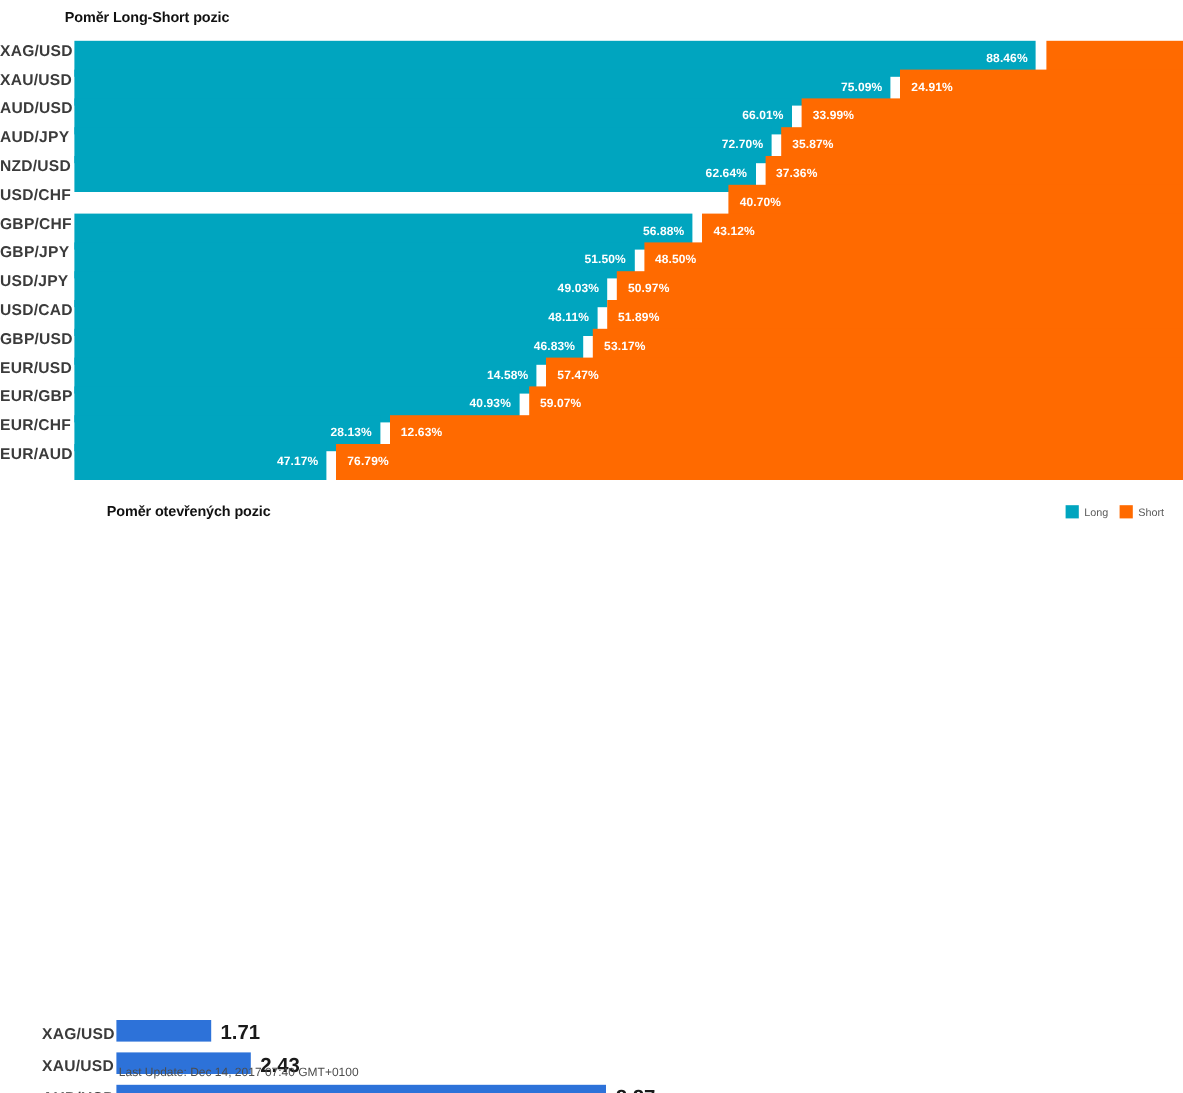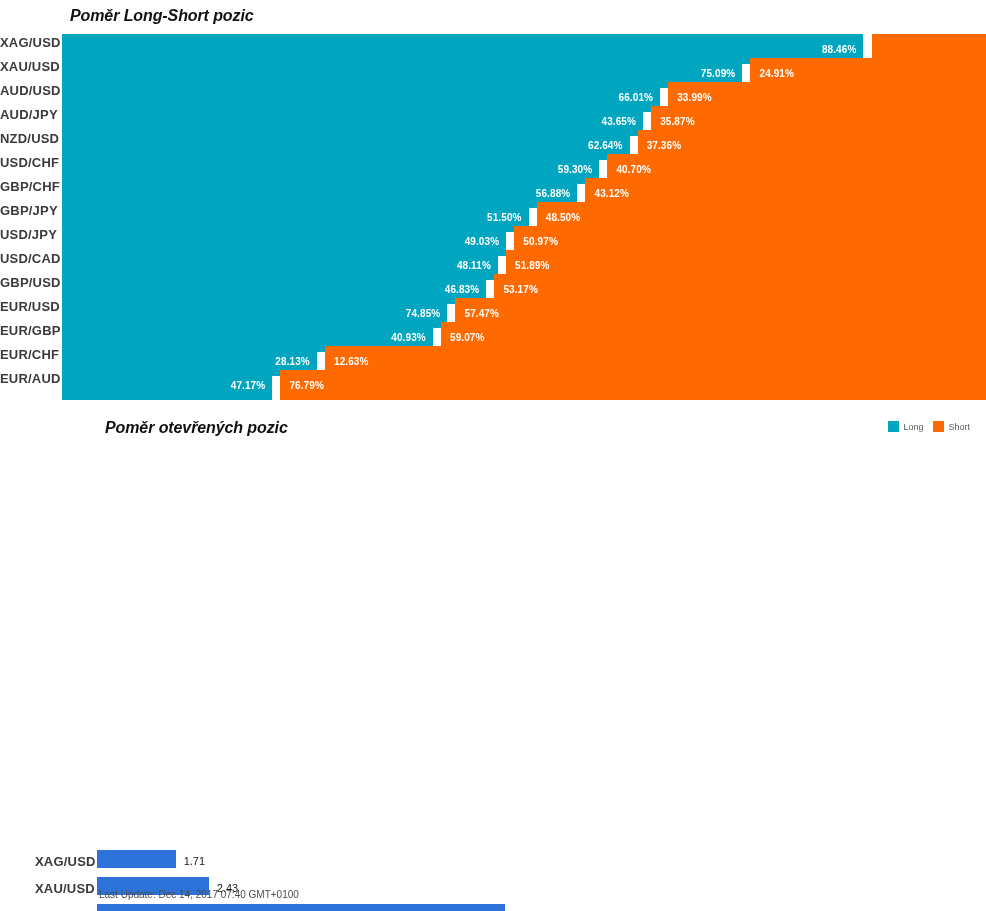--- a/index.html
+++ b/index.html
@@ -21,28 +21,27 @@
   .chart-block {
     position: absolute;
     left: 0;
     width: 986px;
   }
   #chart-ls   { top: 0px;   height: 440px; }
   #chart-open { top: 412px; height: 499px; margin-left: 35px; }
 
   .chart-title {
     position: absolute;
-    left: 70px;
+    left: 54px;
     top: 7px;
-    font-size: 16px;
+    font-size: 12px;
     font-weight: bold;
     color: #111111;
     letter-spacing: -0.1px;
     white-space: nowrap;
-    font-style: italic;
   }
 
   .rows {
     position: absolute;
     left: 0;
     width: 986px;
   }
   #rows-ls   { top: 30px; }
   #rows-open { top: 435px; }
 
@@ -102,22 +101,22 @@
   .bar-open {
     position: absolute;
     top: 3px;
     height: 18px;
     background: #2d72d9;
   }
   .bar-val-out {
     position: absolute;
     top: 50%;
     transform: translateY(-50%);
-    font-size: 11px;
-    font-weight: normal;
+    font-size: 17px;
+    font-weight: bold;
     color: #1a1a1a;
     white-space: nowrap;
   }
 
   
   .legend {
     position: absolute;
     display: flex;
     align-items: flex-end;
     gap: 10px;
@@ -193,44 +192,41 @@
           </div>
           <div class="seg seg-short" style="left: 66.91%; width: 36.59%;">
             <span class="seg-val">33.99%</span>
           </div>
         </div>
       </div>
       <div class="row">
         <div class="cat-label">AUD/JPY</div>
         <div class="track">
           <div class="seg seg-long" style="width: 64.13%;">
-            <span class="seg-val">43.65%</span>
+            <span class="seg-val">72.70%</span>
           </div>
           <div class="seg seg-short" style="left: 65.03%; width: 38.47%;">
             <span class="seg-val">35.87%</span>
           </div>
         </div>
       </div>
       <div class="row">
         <div class="cat-label">NZD/USD</div>
         <div class="track">
           <div class="seg seg-long" style="width: 62.64%;">
             <span class="seg-val">62.64%</span>
           </div>
           <div class="seg seg-short" style="left: 63.54%; width: 39.96%;">
             <span class="seg-val">37.36%</span>
           </div>
         </div>
       </div>
       <div class="row">
         <div class="cat-label">USD/CHF</div>
         <div class="track">
-          <div class="seg seg-long" style="width: 59.3%;">
-            <span class="seg-val">59.30%</span>
-          </div>
           <div class="seg seg-short" style="left: 60.2%; width: 43.3%;">
             <span class="seg-val">40.70%</span>
           </div>
         </div>
       </div>
       <div class="row">
         <div class="cat-label">GBP/CHF</div>
         <div class="track">
           <div class="seg seg-long" style="width: 56.88%;">
             <span class="seg-val">56.88%</span>
@@ -281,21 +277,21 @@
           </div>
           <div class="seg seg-short" style="left: 47.73%; width: 55.77%;">
             <span class="seg-val">53.17%</span>
           </div>
         </div>
       </div>
       <div class="row">
         <div class="cat-label">EUR/USD</div>
         <div class="track">
           <div class="seg seg-long" style="width: 42.53%;">
-            <span class="seg-val">74.85%</span>
+            <span class="seg-val">14.58%</span>
           </div>
           <div class="seg seg-short" style="left: 43.43%; width: 60.07%;">
             <span class="seg-val">57.47%</span>
           </div>
         </div>
       </div>
       <div class="row">
         <div class="cat-label">EUR/GBP</div>
         <div class="track">
           <div class="seg seg-long" style="width: 40.93%;">

